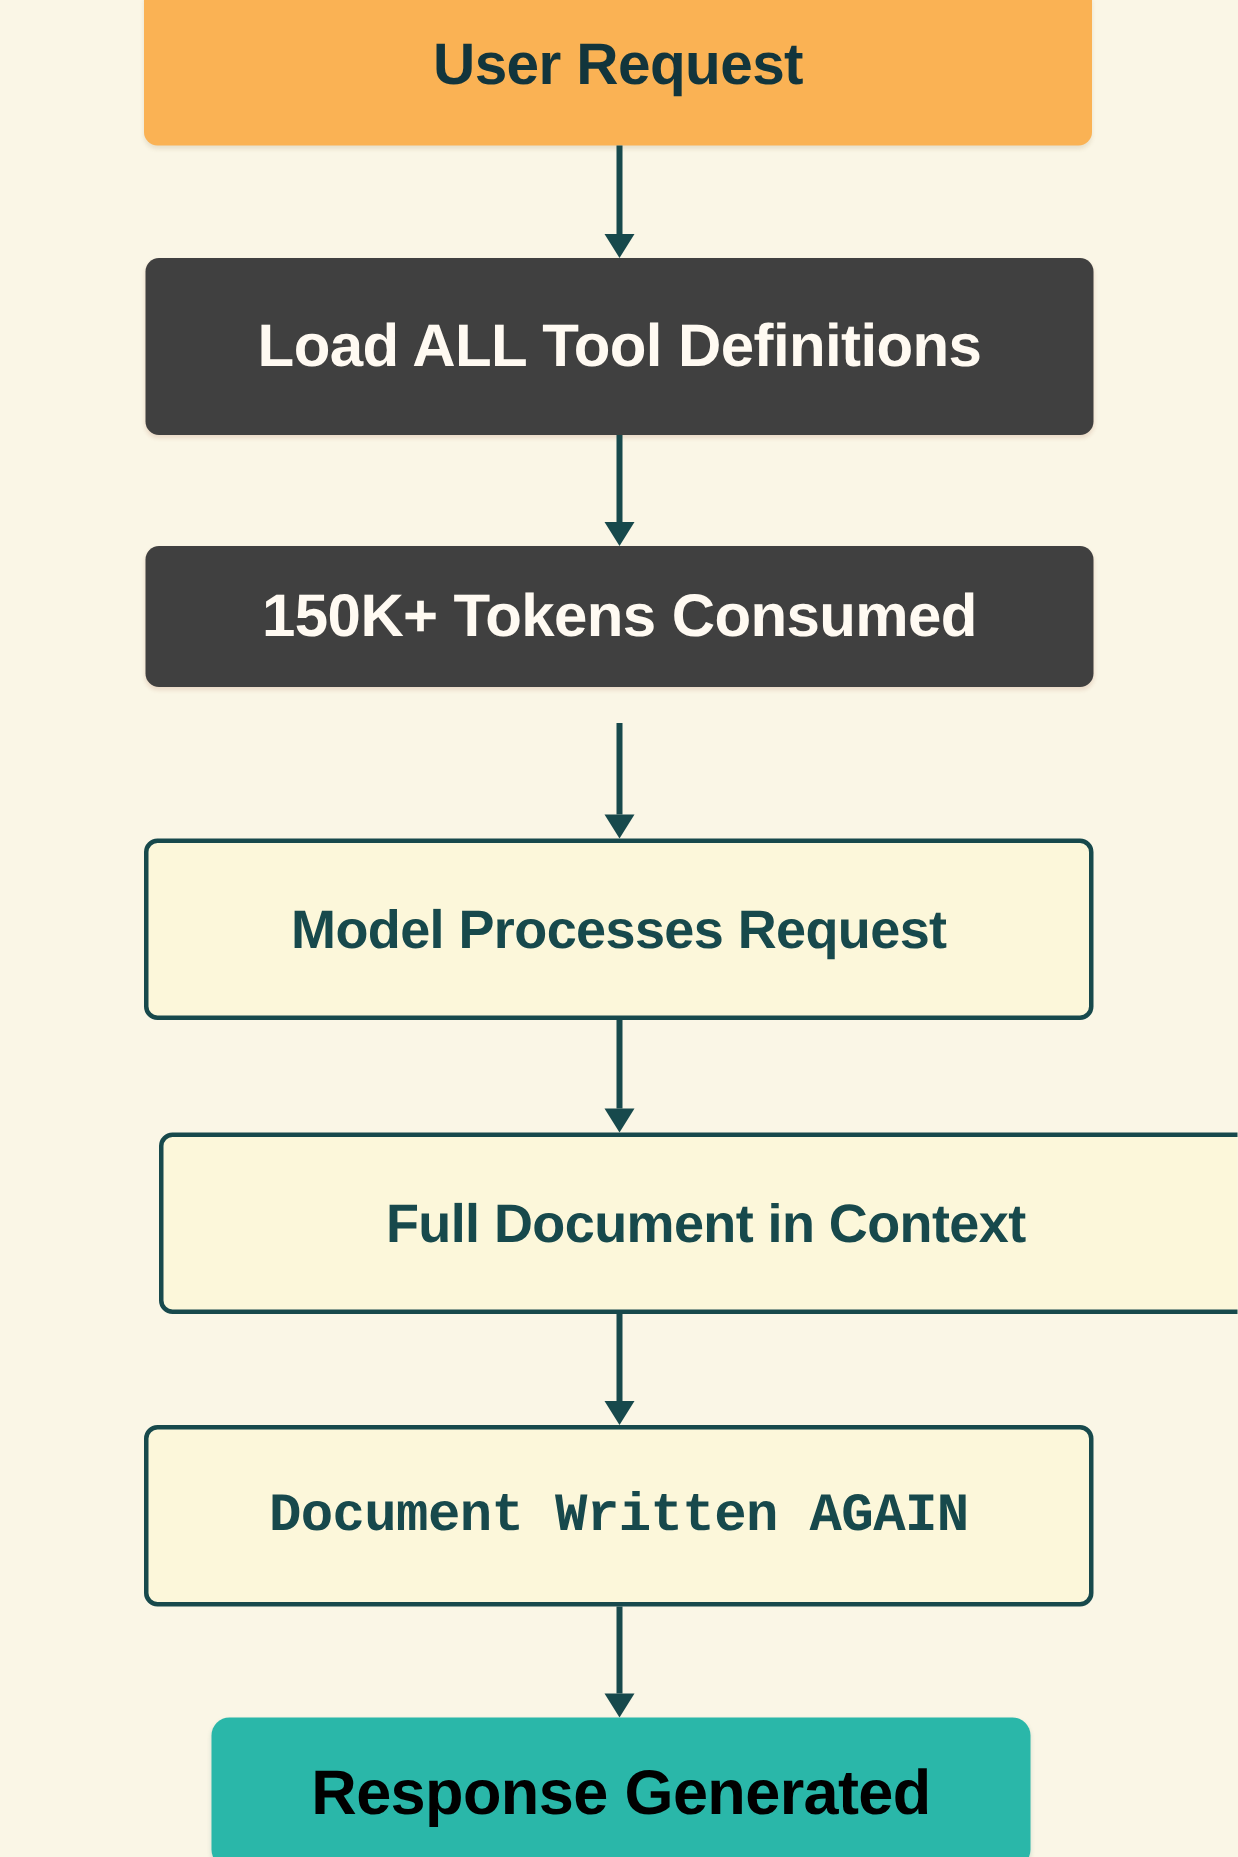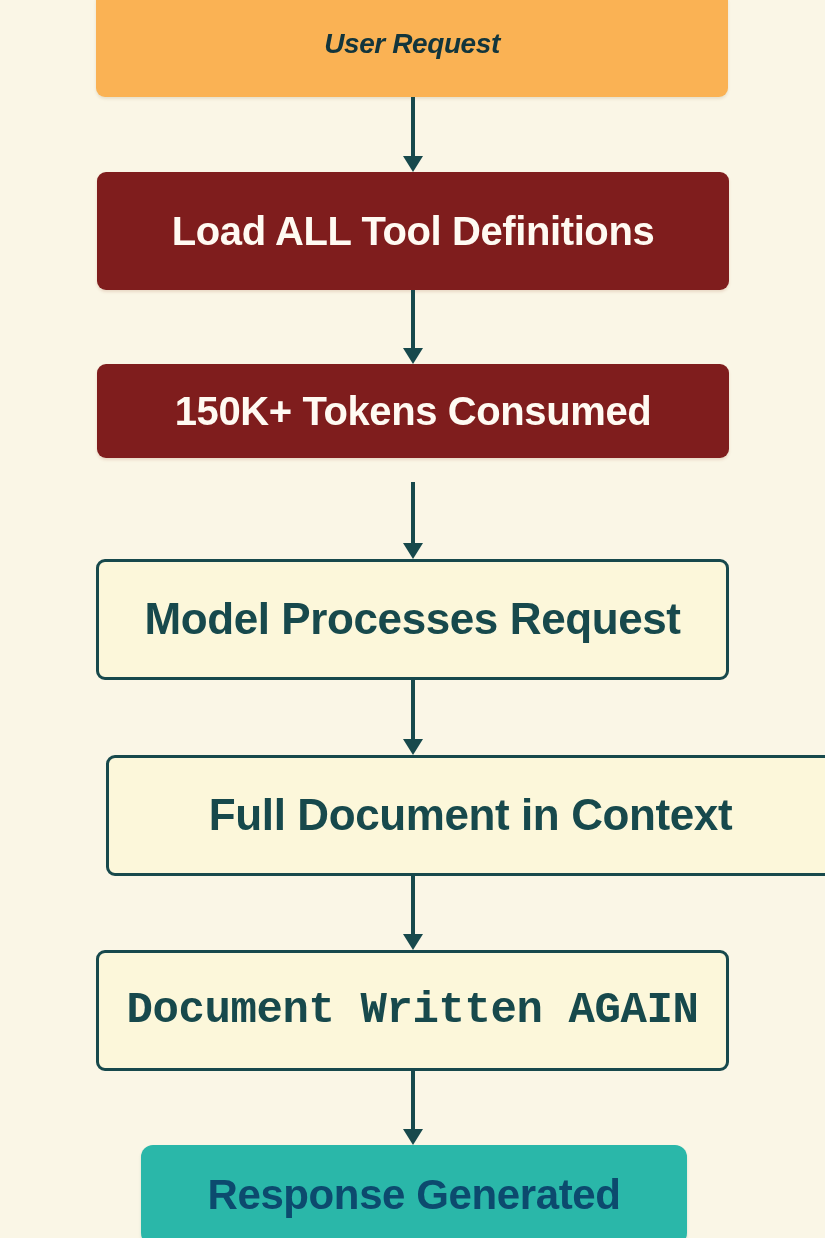--- a/index.html
+++ b/index.html
@@ -40,54 +40,53 @@
   }
 
   
   .node.amber {
     background: #fab254;
     border: none;
     box-shadow: 0 2px 3px rgba(120, 90, 40, 0.14);
   }
   .node.amber .node-label {
     color: #12353c;
-    font-size: 28px;
-    font-style: italic;
+    font-size: 39px;
   }
 
   
   .node.coral {
-    background: #7f1d1d;
+    background: #404040;
     border: none;
     box-shadow: 0 2px 3px rgba(150, 70, 40, 0.16);
   }
   .node.coral .node-label {
     color: #fffaf2;
     font-size: 40px;
   }
 
   
   .node.outline {
     background: #fcf7da;
     border: 3px solid #17494c;
   }
   .node.outline .node-label {
     color: #17494c;
-    font-size: 44px;
+    font-size: 36px;
   }
 
   
   .node.teal {
     background: #2ab7a9;
     border: none;
     border-radius: 12px;
     box-shadow: 0 2px 3px rgba(30, 110, 100, 0.16);
   }
   .node.teal .node-label {
-    color: #0c4a6e;
+    color: #000000;
     font-size: 42px;
   }
 
   
   .connector {
     position: absolute;
     width: 0;
     height: 0;
   }
   .connector .shaft {

